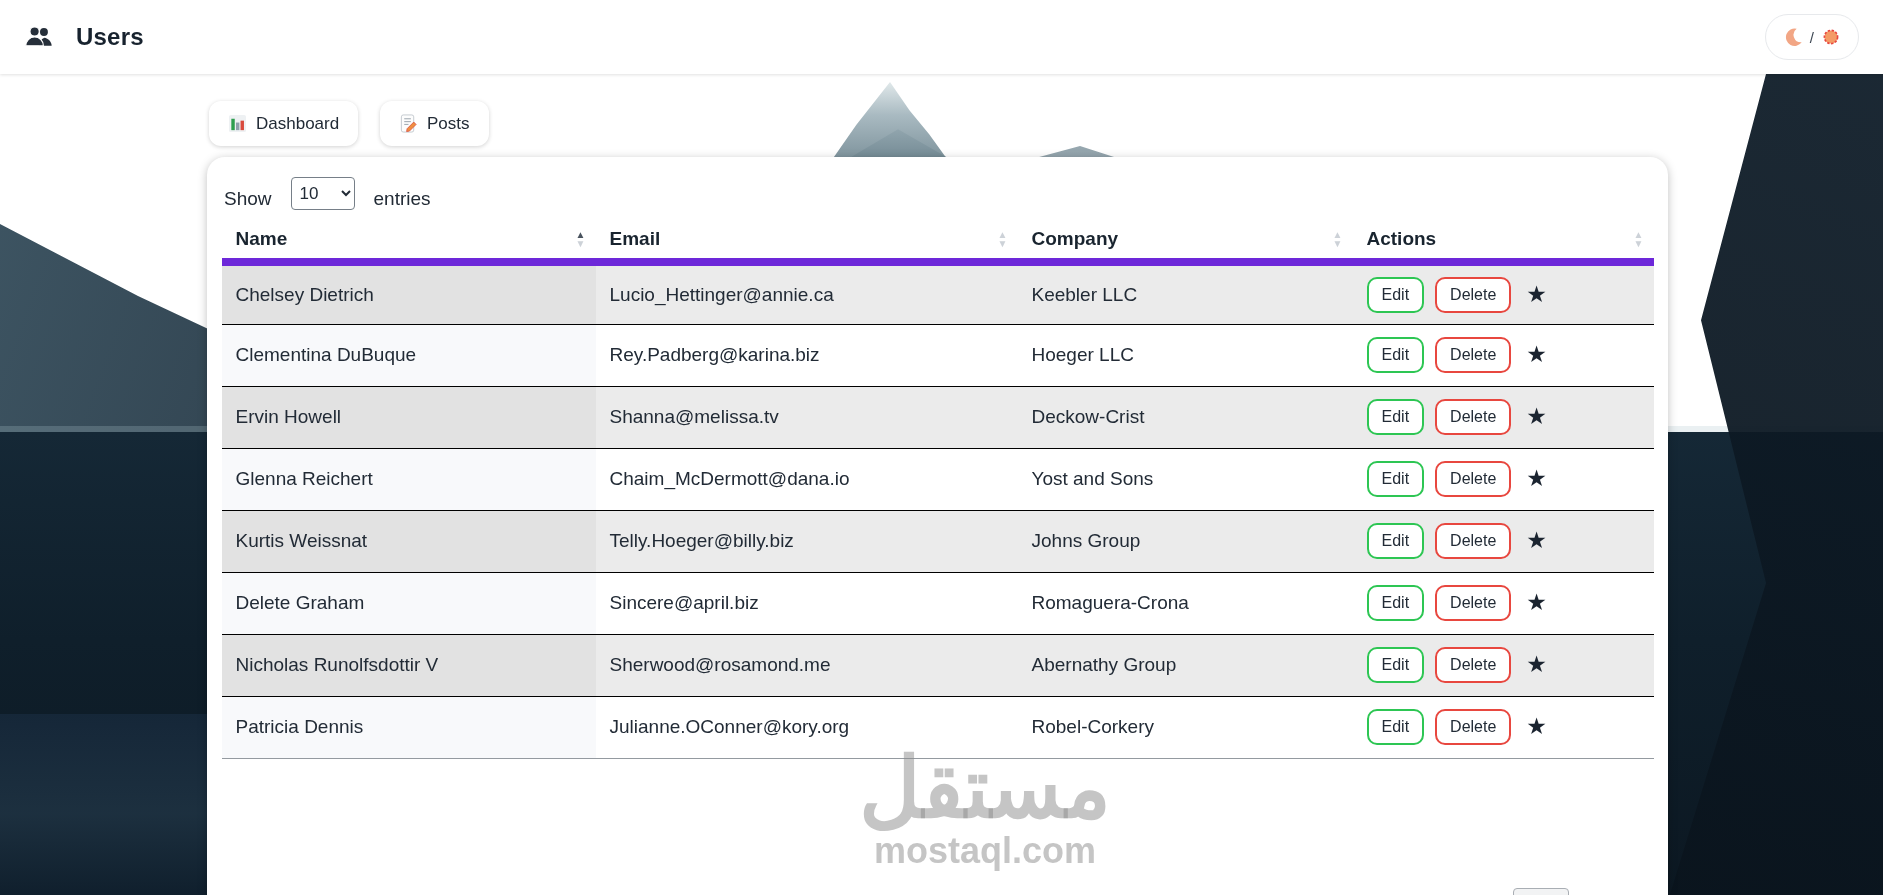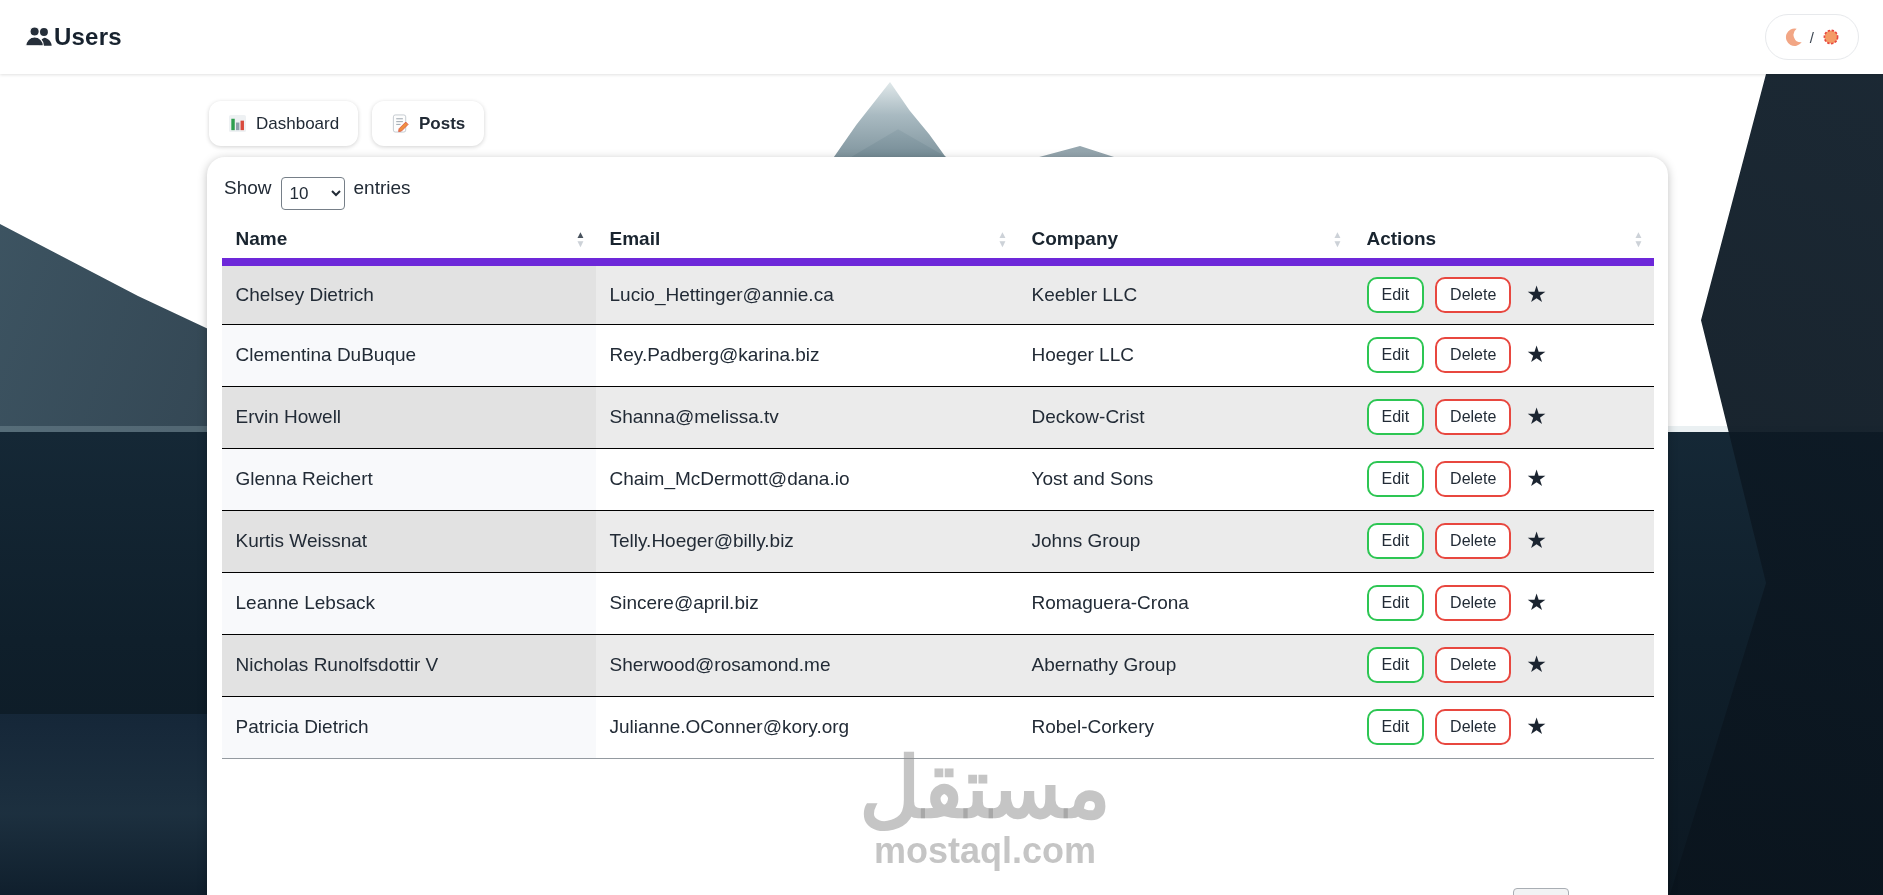--- a/index.html
+++ b/index.html
@@ -25,37 +25,37 @@
     background:linear-gradient(180deg,#152836 0%,#0f1f2b 45%,#0c1822 100%);}
   .bg-reflect{position:absolute;left:0;top:640px;width:240px;height:181px;
     background:linear-gradient(180deg,#16283a 0%,#1e3242 55%,#10202e 100%);opacity:.9;}
   .bg-right-mtn{position:absolute;right:0;top:0;width:260px;height:821px;
     background:linear-gradient(200deg,#0f1d29 0%,#0a141d 100%);
     clip-path:polygon(55% 0,100% 0,100% 100%,18% 100%,55% 62%,30% 30%);opacity:.95;}
   
   .navbar{position:absolute;left:0;top:0;width:1883px;height:74px;background:#ffffff;z-index:30;
     box-shadow:0 1px 3px rgba(0,0,0,.12);display:flex;align-items:center;justify-content:space-between;
     padding:0 24px;box-sizing:border-box;}
-  .brand{display:flex;align-items:center;gap:0;}
+  .brand{display:flex;align-items:center;gap:22px;}
   .brand-title{font-size:24px;font-weight:700;color:#17222e;letter-spacing:.2px;}
   .theme-toggle{display:flex;align-items:center;gap:6px;background:#fff;border:1px solid #e7e9ec;
     border-radius:24px;height:44px;padding:0 16px;cursor:pointer;}
   .slash{color:#3c4652;font-size:15px;}
   
   .pill-btn{position:absolute;top:101px;height:45px;background:#fff;border:none;border-radius:12px;
     box-shadow:0 1px 4px rgba(0,0,0,.18);display:flex;align-items:center;gap:9px;padding:0 19px;
     font-family:inherit;font-size:17px;color:#222b36;cursor:pointer;z-index:5;}
   .pill-dashboard{left:209px;}
-  .pill-posts{left:372px;font-weight:bold;}
+  .pill-posts{left:380px;}
   
   .card{position:absolute;left:207px;top:157px;width:1461px;height:738px;background:#fff;
     border-radius:18px 18px 0 0;z-index:10;box-sizing:border-box;padding:17px 13px 0 13px;
     box-shadow:0 2px 10px rgba(0,0,0,.25);}
   .controls{display:flex;align-items:center;justify-content:space-between;height:38px;margin:0 4px 8px 4px;}
-  .ctrl-left{display:flex;align-items:flex-start;gap:9px;font-size:19px;color:#222b36;}
+  .ctrl-left{display:flex;align-items:flex-end;gap:19px;font-size:19px;color:#222b36;}
   .entries-select{height:33px;width:64px;font-size:17px;font-family:inherit;color:#222b36;
     border:1px solid #767f88;border-radius:4px;background:#fff;padding:0 4px;}
   .ctrl-right{display:flex;align-items:center;gap:8px;font-size:19px;color:#222b36;}
   .search-input{width:205px;height:34px;border:1px solid #a9aeb4;border-radius:5px;font-size:17px;
     font-family:inherit;padding:0 8px;box-sizing:border-box;color:#222b36;}
   
   table.users{border-collapse:collapse;table-layout:fixed;width:1432px;margin:6px auto 0 auto;}
   thead th{position:relative;text-align:left;font-size:19px;font-weight:700;color:#19242f;
     height:42px;padding:0 28px 0 14px;border-bottom:8px solid #6d28d9;cursor:pointer;box-sizing:border-box;}
   .sort-arrows{position:absolute;right:10px;top:50%;transform:translateY(-50%);display:flex;
@@ -210,33 +210,33 @@
           <td>Yost and Sons</td>
           <td><button class="btn btn-edit">Edit</button><button class="btn btn-delete">Delete</button><span class="star">★</span></td>
         </tr>
         <tr>
           <td class="sorted">Kurtis Weissnat</td>
           <td>Telly.Hoeger@billy.biz</td>
           <td>Johns Group</td>
           <td><button class="btn btn-edit">Edit</button><button class="btn btn-delete">Delete</button><span class="star">★</span></td>
         </tr>
         <tr>
-          <td class="sorted">Leanne Lebsack</td>
+          <td class="sorted">Delete Graham</td>
           <td>Sincere@april.biz</td>
           <td>Romaguera-Crona</td>
           <td><button class="btn btn-edit">Edit</button><button class="btn btn-delete">Delete</button><span class="star">★</span></td>
         </tr>
         <tr>
           <td class="sorted">Nicholas Runolfsdottir V</td>
           <td>Sherwood@rosamond.me</td>
           <td>Abernathy Group</td>
           <td><button class="btn btn-edit">Edit</button><button class="btn btn-delete">Delete</button><span class="star">★</span></td>
         </tr>
         <tr>
-          <td class="sorted">Patricia Dietrich</td>
+          <td class="sorted">Patricia Dennis</td>
           <td>Julianne.OConner@kory.org</td>
           <td>Robel-Corkery</td>
           <td><button class="btn btn-edit">Edit</button><button class="btn btn-delete">Delete</button><span class="star">★</span></td>
         </tr>
       </tbody>
   </table>
 
   <div class="pagination-partial"></div>
 </div>
 

